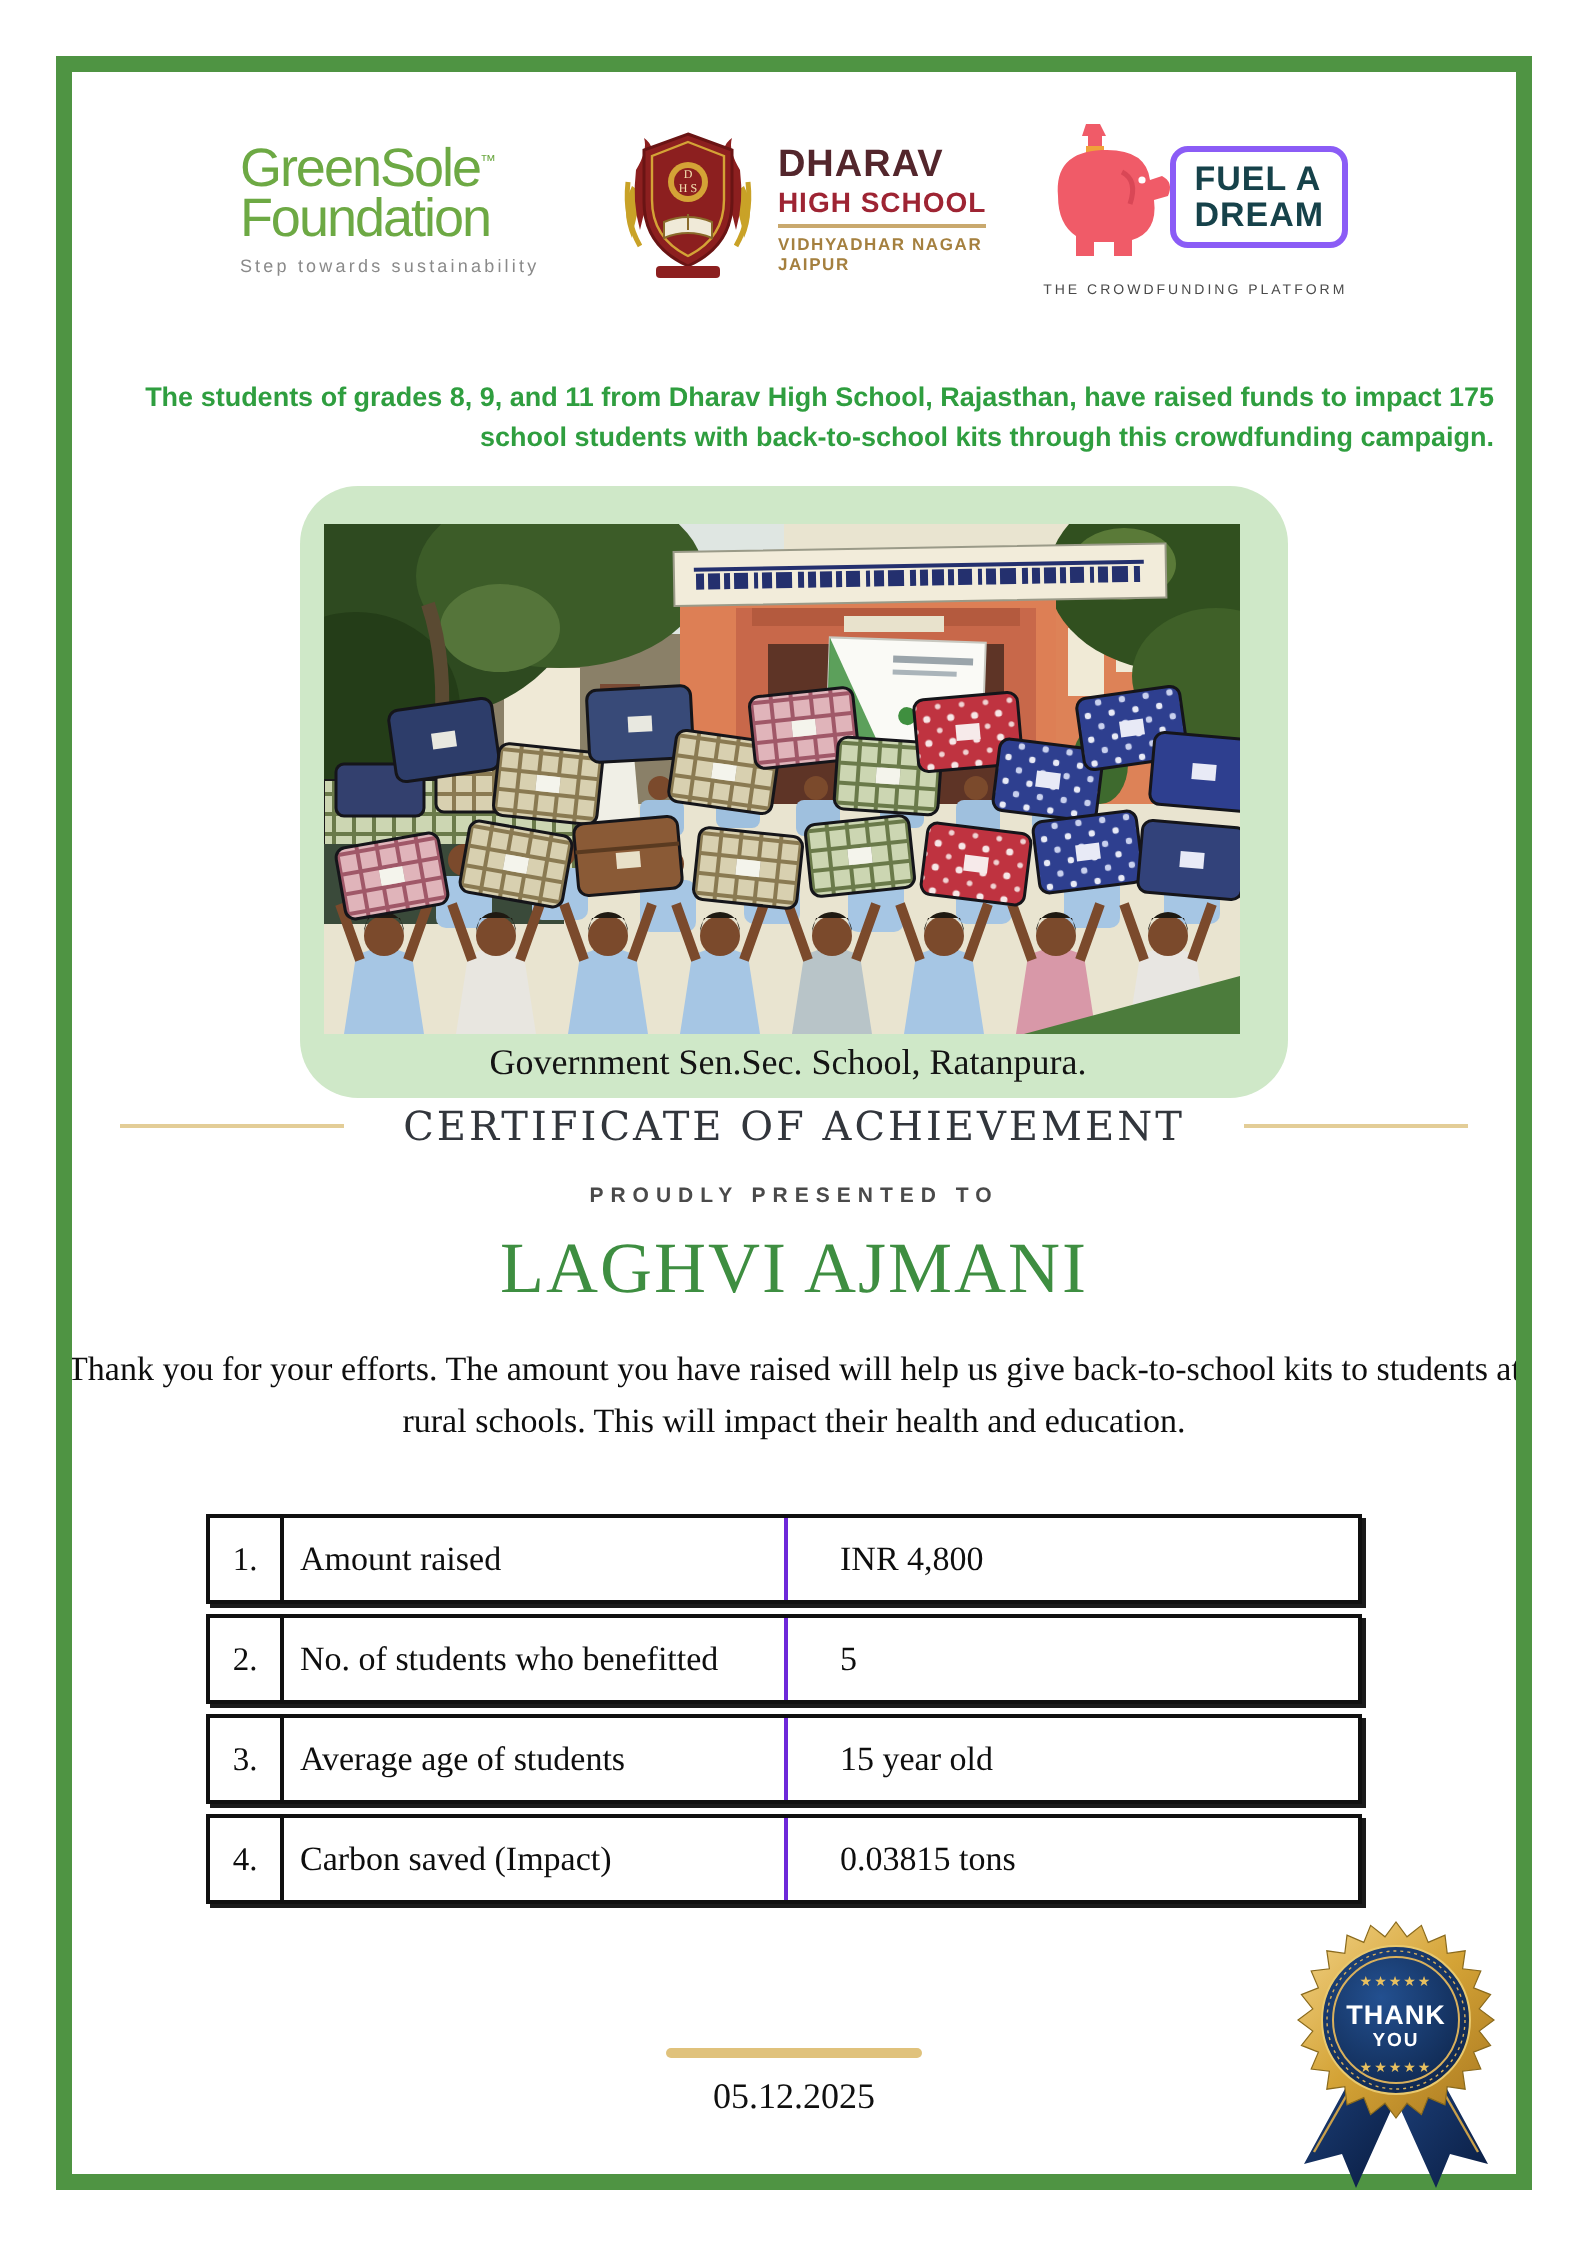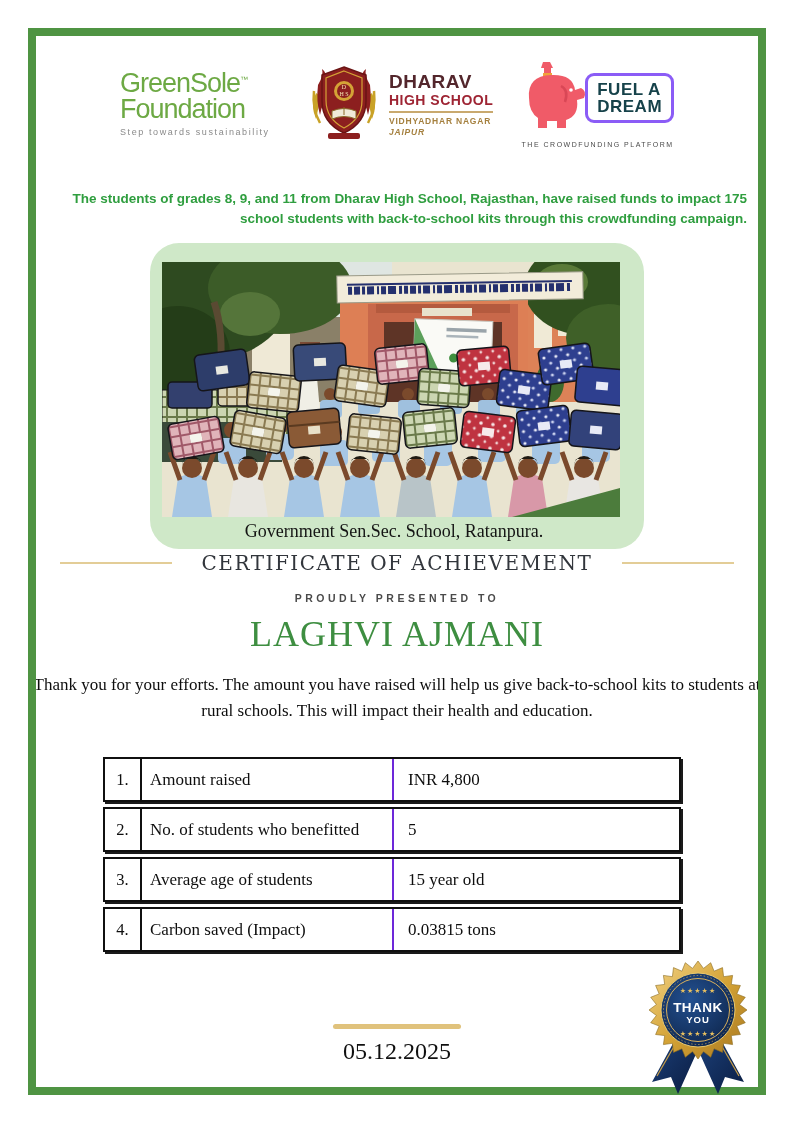--- a/index.html
+++ b/index.html
@@ -16,21 +16,21 @@
   .gs-tm{font-size:8px;vertical-align:super;color:#6da944;}
   .gs-l2{font-size:27px;letter-spacing:-1px;}
   .gs-tag{font-size:9px;color:#8a8a8a;letter-spacing:1.6px;margin-top:6px;white-space:nowrap;}
 
   .logo-dh{display:flex;align-items:center;gap:9px;}
   .dh-text{font-family:"Liberation Sans",sans-serif;line-height:1;}
   .dh-l1{font-size:19px;font-weight:bold;color:#53262c;letter-spacing:0.5px;}
   .dh-l2{font-size:14px;font-weight:bold;color:#9e2433;margin-top:2px;letter-spacing:0.5px;}
   .dh-hr{height:2px;background:#c9a96e;margin:4px 0 4px 0;}
   .dh-l3{font-size:8.5px;font-weight:bold;color:#a5803f;letter-spacing:0.8px;}
-  .dh-l4{font-size:8.5px;font-weight:bold;color:#a5803f;letter-spacing:0.8px;margin-top:2px;font-style:italic;}
+  .dh-l4{font-size:8.5px;font-weight:bold;color:#a5803f;letter-spacing:0.8px;margin-top:2px;}
 
   .logo-fd{display:flex;flex-direction:column;align-items:center;}
   .fd-row{display:flex;align-items:center;gap:2px;}
   .fd-box{border:3px solid #8b5cf6;border-radius:9px;padding:5px 9px;margin-left:-6px;background:#fff;}
   .fd-l1,.fd-l2{font-family:"Liberation Sans",sans-serif;font-weight:bold;font-size:17px;
                 color:#16424a;line-height:1.02;letter-spacing:0.5px;white-space:nowrap;}
   .fd-tag{font-family:"Liberation Sans",sans-serif;font-size:7px;color:#4a4a4a;
           letter-spacing:1.5px;margin-top:5px;white-space:nowrap;}
 
   
@@ -61,26 +61,26 @@
 
   
   .stats-table{position:absolute;top:757px;left:103px;width:578px;z-index:2;}
   .t-row{display:flex;align-items:stretch;height:45px;box-sizing:border-box;
          border:2px solid #101010;background:#fff;margin-bottom:5px;
          box-shadow:2px 2px 0 #1a1a1a;}
   .t-num{width:35px;border-right:2px solid #101010;display:flex;align-items:center;
          justify-content:center;font-size:16.5px;color:#0e0e0e;}
   .t-label{width:252px;border-right:2px solid #6d28d9;display:flex;align-items:center;
            padding-left:8px;font-size:17px;color:#0e0e0e;box-sizing:border-box;}
-  .t-value{flex:1;display:flex;align-items:center;padding-left:14px;font-size:17px;color:#0e0e0e;}
+  .t-value{flex:1;display:flex;align-items:center;padding-left:26px;font-size:17px;color:#0e0e0e;}
 
   
   .date-block{position:absolute;top:1024px;left:0;right:0;text-align:center;z-index:2;}
   .date-line{width:128px;height:5px;border-radius:3px;background:#e0c27c;margin:0 auto 9px auto;}
-  .date-text{font-size:24px;color:#101010;}
+  .date-text{font-size:18px;color:#101010;}
 
   
   .badge{position:absolute;top:960px;left:644px;width:108px;height:140px;z-index:6;}
 </style>
 </head>
 <body>
 
 <div class="page">
   <div class="border-frame"></div>
 

